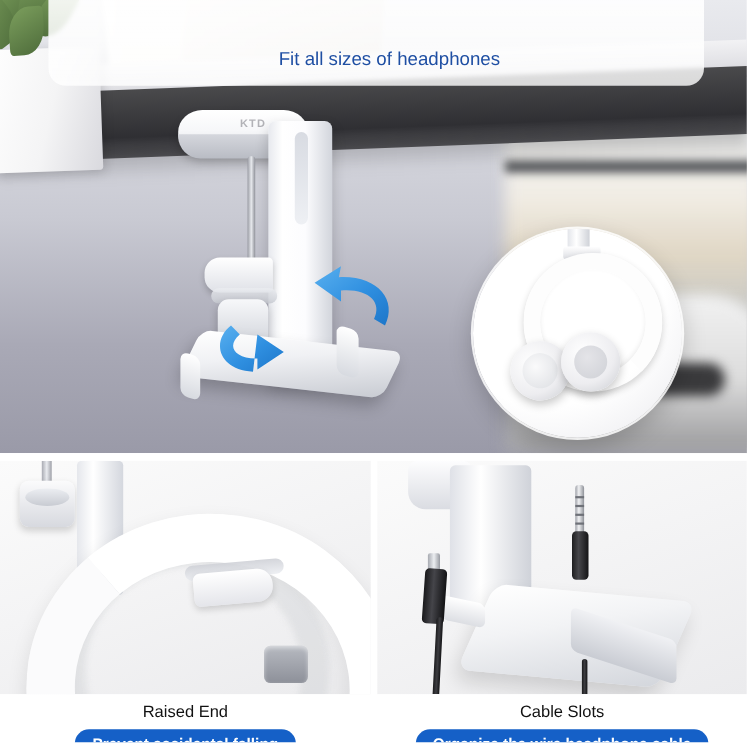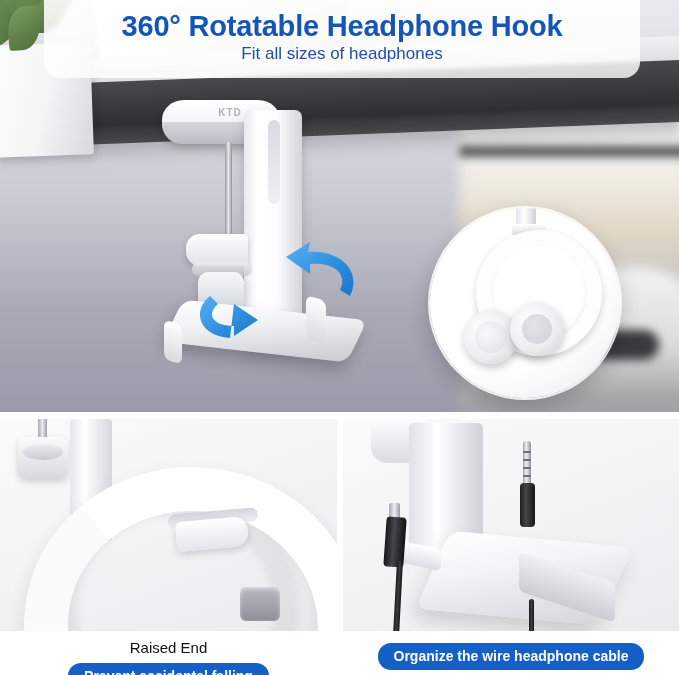--- a/index.html
+++ b/index.html
@@ -199,21 +199,21 @@
     background:linear-gradient(180deg,rgba(255,255,255,.93),rgba(255,255,255,.80));
     border-radius:0 0 16px 16px;
     backdrop-filter:blur(2px);
   }
   .title{
     position:absolute;left:0;top:28px;width:596px;text-align:center;
     font-size:29px;font-weight:700;color:#1355b8;letter-spacing:-.2px;
     white-space:nowrap;
   }
   .subtitle{
-    position:absolute;left:0;top:62px;width:596px;text-align:center;
+    position:absolute;left:12px;top:62px;width:596px;text-align:center;
     font-size:17px;font-weight:400;color:#1f4fa3;
   }
 
   
   .bottom{position:absolute;left:0;top:412px;width:679px;height:329px;background:#ffffff;}
   .panel{
     position:absolute;top:7px;height:212px;overflow:hidden;
     background:linear-gradient(160deg,#fbfbfb 0%,#f4f4f5 45%,#ebebed 100%);
   }
   .panel.left{left:0;width:337px;}
@@ -403,21 +403,20 @@
       <div class="hp">
         <div class="hp-post"></div>
         <div class="hp-hook-tab"></div>
         <div class="hp-band"></div>
         <div class="hp-cup left"></div>
         <div class="hp-cup right"></div>
       </div>
     </div>
 
     <div class="header">
-      <div class="title">360° Rotatable Headphone Hook</div>
       <div class="subtitle">Fit all sizes of headphones</div>
     </div>
   </div>
 
   <div class="bottom">
 
     <div class="panel left">
       <div class="lp-rod"></div>
       <div class="lp-screw"></div>
       <div class="lp-post"></div>
@@ -449,16 +448,17 @@
       </div>
       <div class="cable-a"></div>
       <div class="cable-b"></div>
     </div>
 
     <div class="cap left">
       <div class="cap-title">Raised End</div>
       <span class="pill">Prevent accidental falling</span>
     </div>
     <div class="cap right">
+      <div class="cap-title">Cable Slots</div>
       <span class="pill">Organize the wire headphone cable</span>
     </div>
   </div>
 </div>
 
 </body></html>

